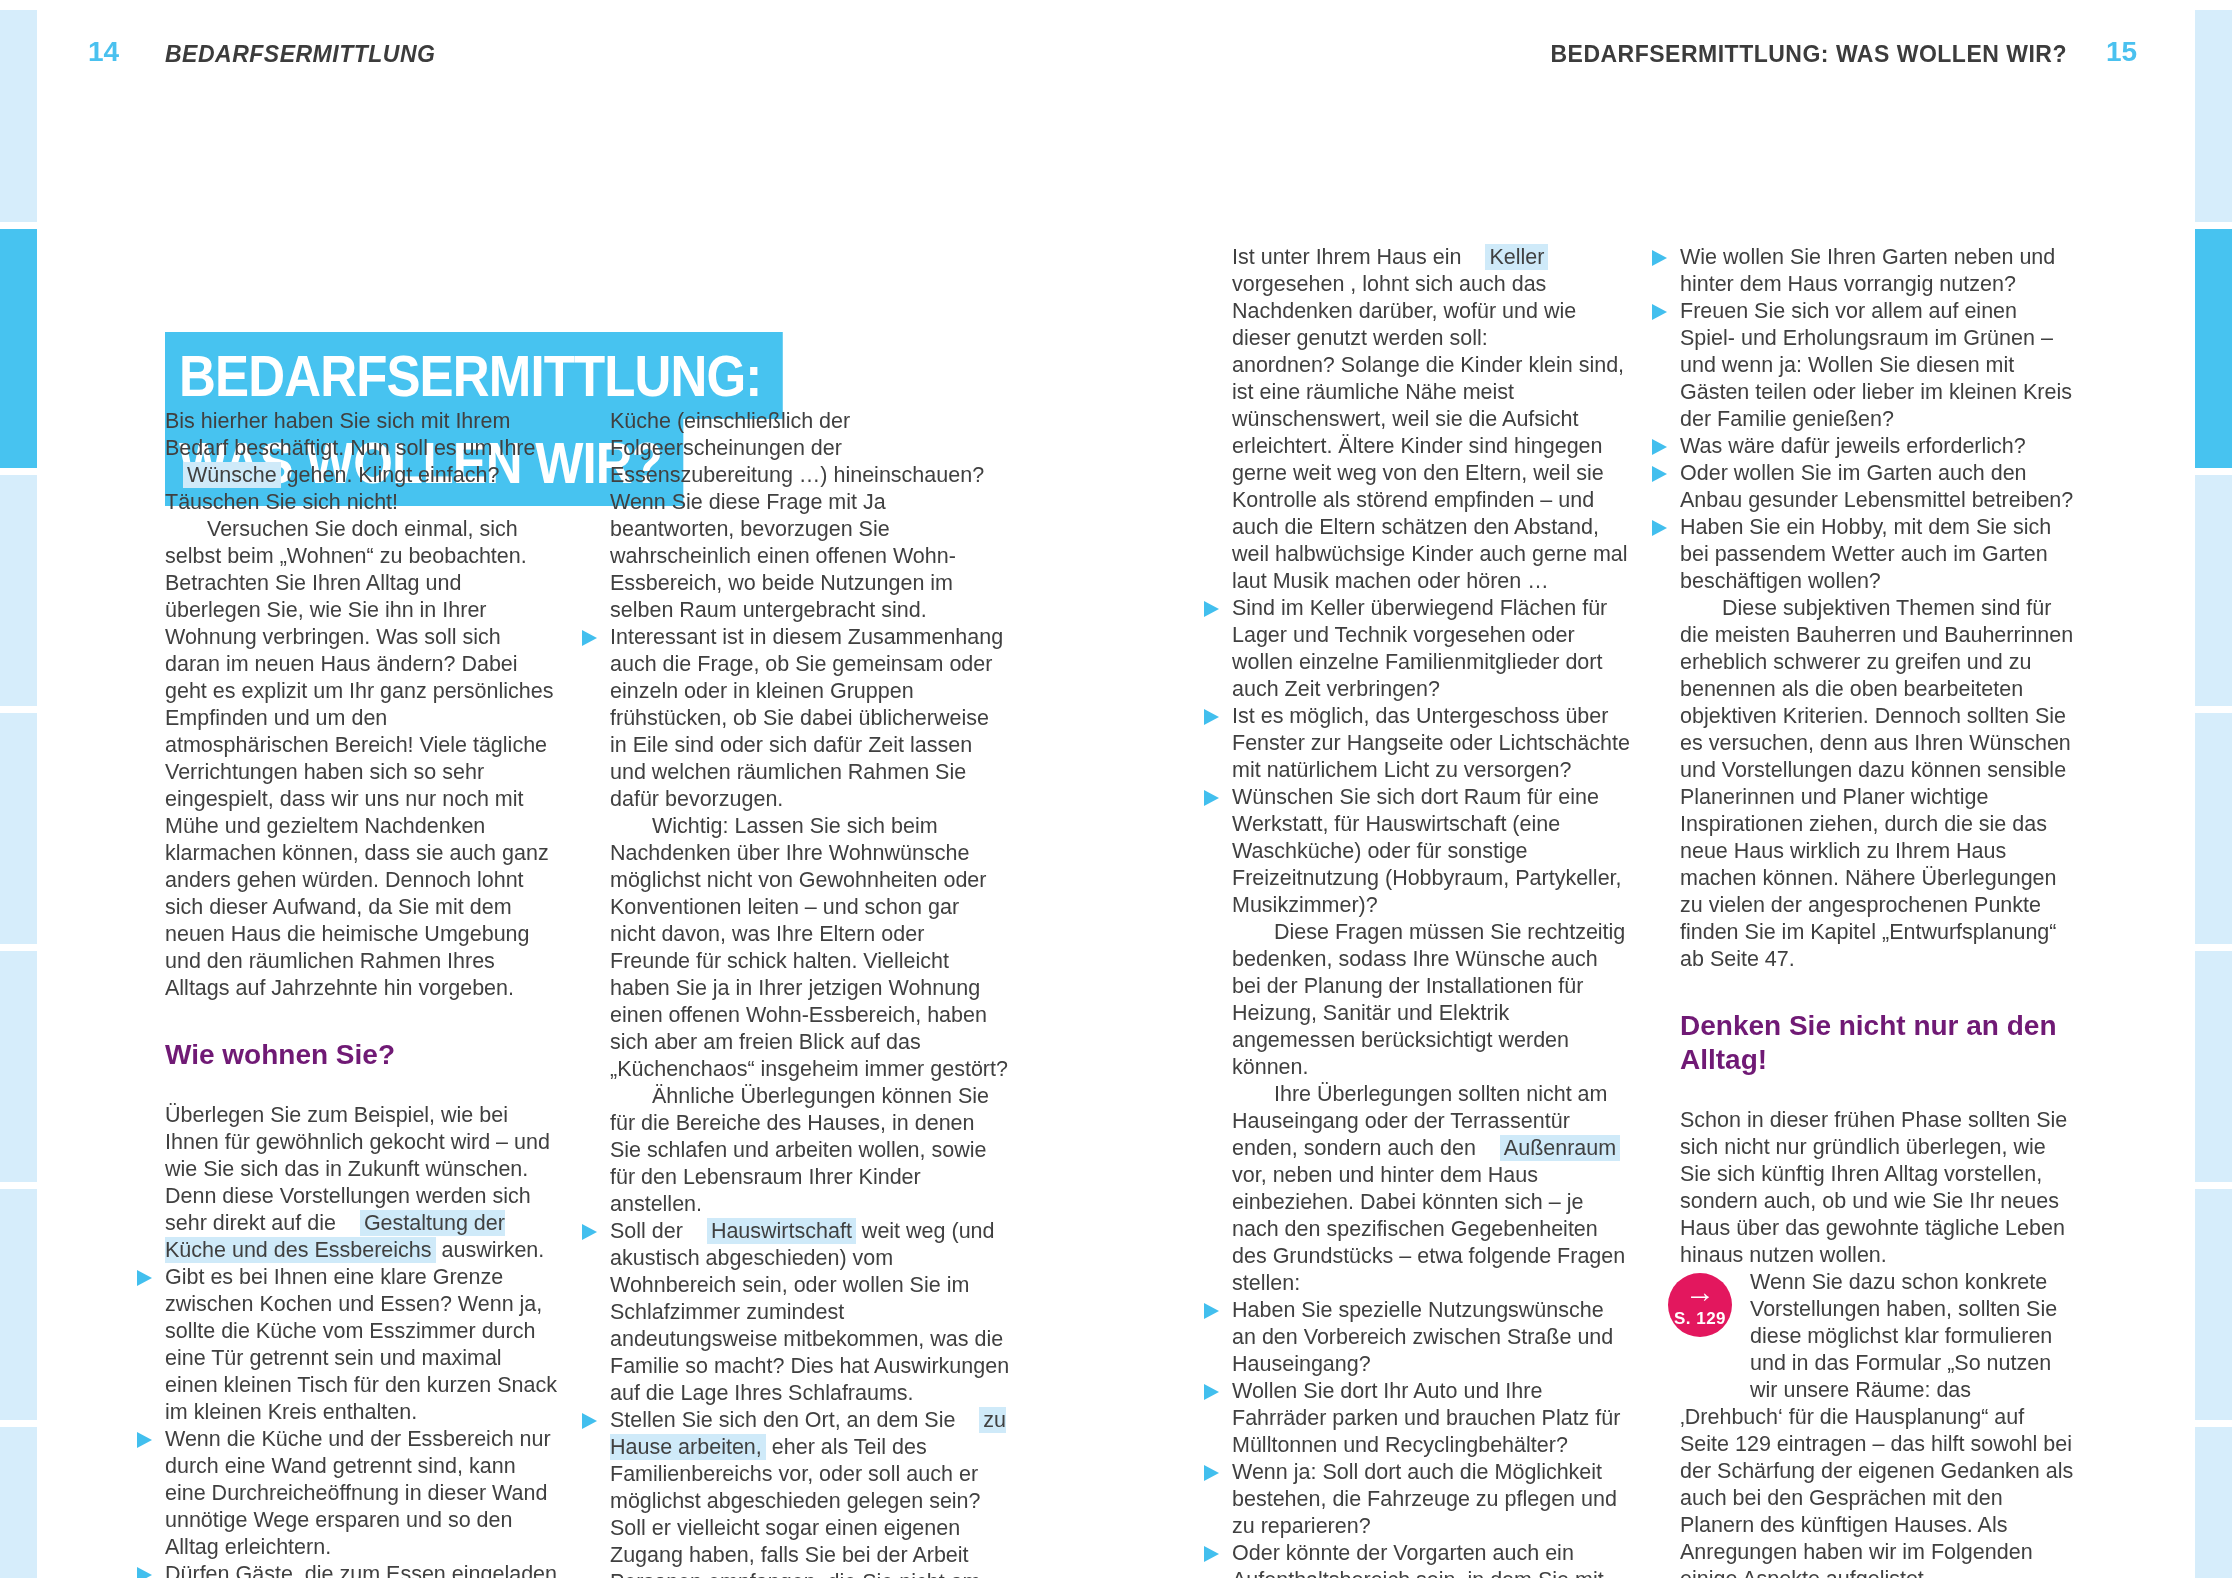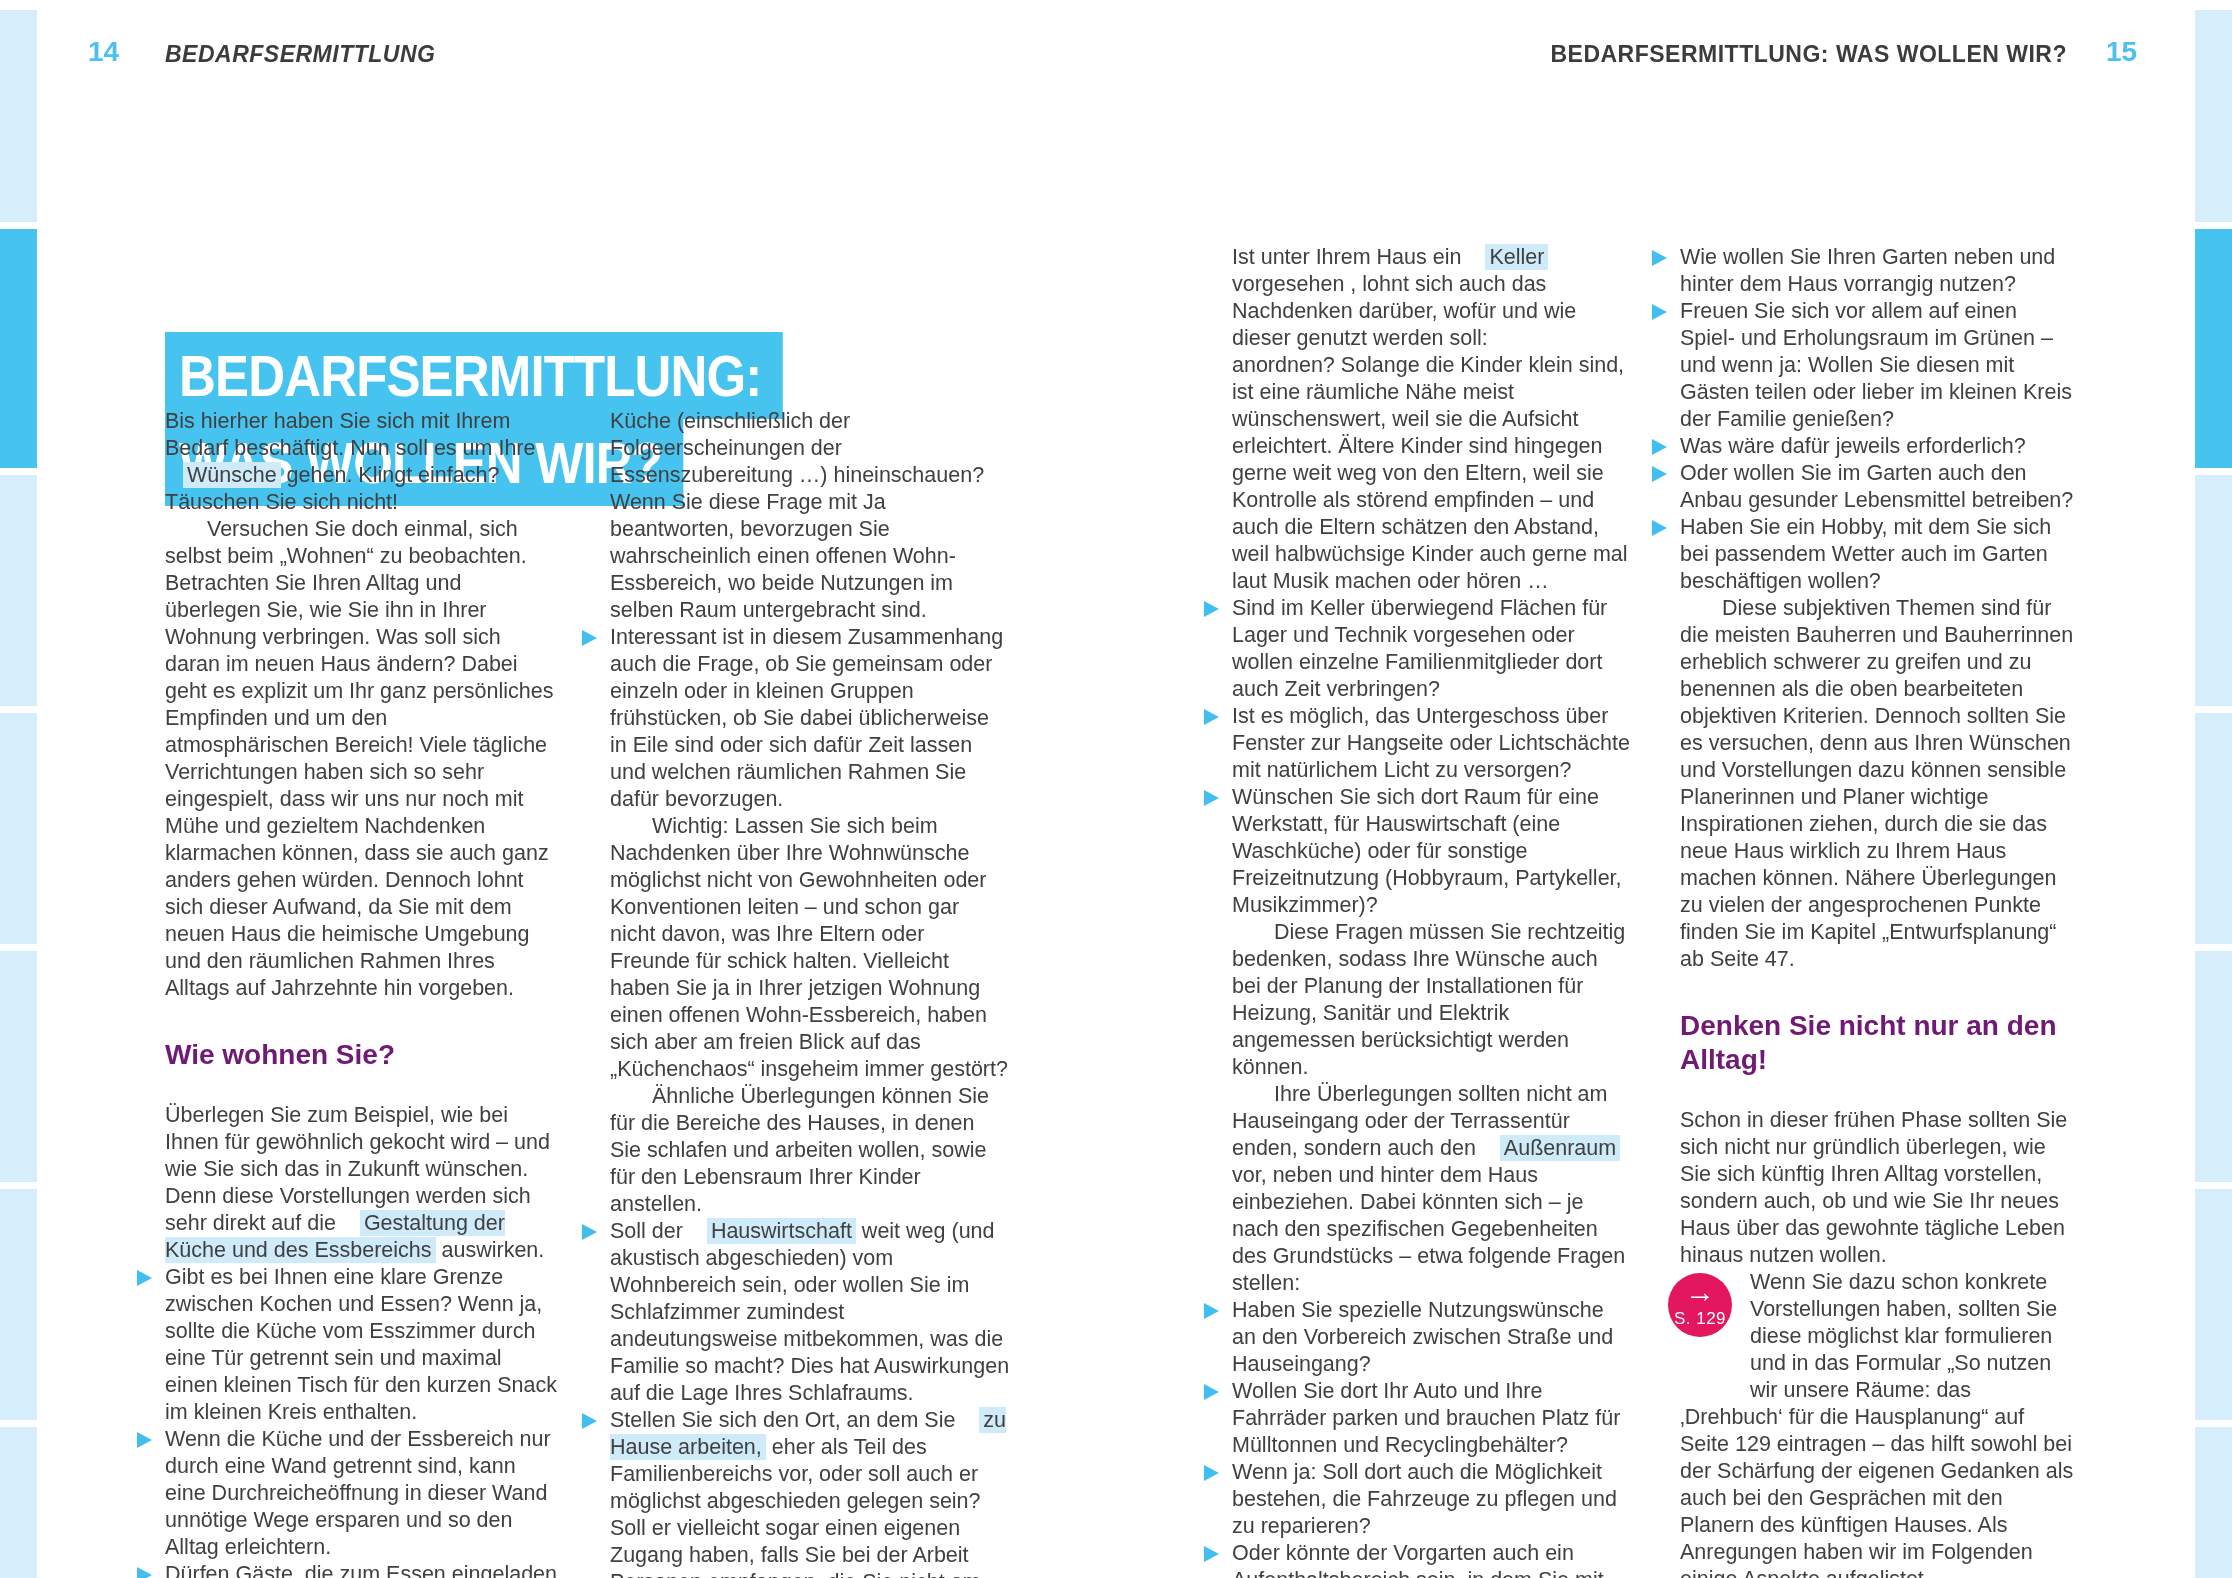--- a/index.html
+++ b/index.html
@@ -34,21 +34,21 @@
        border-top:8px solid transparent;border-bottom:8px solid transparent;}
   mark{background:var(--hl,#cfeaf9);color:inherit;padding:1px 4px;margin-left:18px;}
   
   .badge-spacer{float:left;width:70px;height:110px;}
   .s-badge{
     display:flex;flex-direction:column;align-items:center;justify-content:center;
     width:64px;height:64px;border-radius:50%;background:var(--pink,#e3175e);
     margin-left:-12px;margin-top:4px;color:#ffffff;
   }
   .b-arrow{font-size:30px;line-height:26px;font-weight:bold;}
-  .b-label{font-size:17px;font-weight:normal;letter-spacing:.5px;margin-top:0px;white-space:nowrap;}
+  .b-label{font-size:17px;font-weight:bold;letter-spacing:.5px;margin-top:0px;white-space:nowrap;}
 </style>
 </head>
 <body>
 
 <div class="page">
 
   <div class="tabstrip left">
       <div class="tabseg" style="top: 10px; height: 212px;"></div>
       <div class="tabseg active" style="top: 229px; height: 239px;"></div>
       <div class="tabseg" style="top: 475px; height: 231px;"></div>

